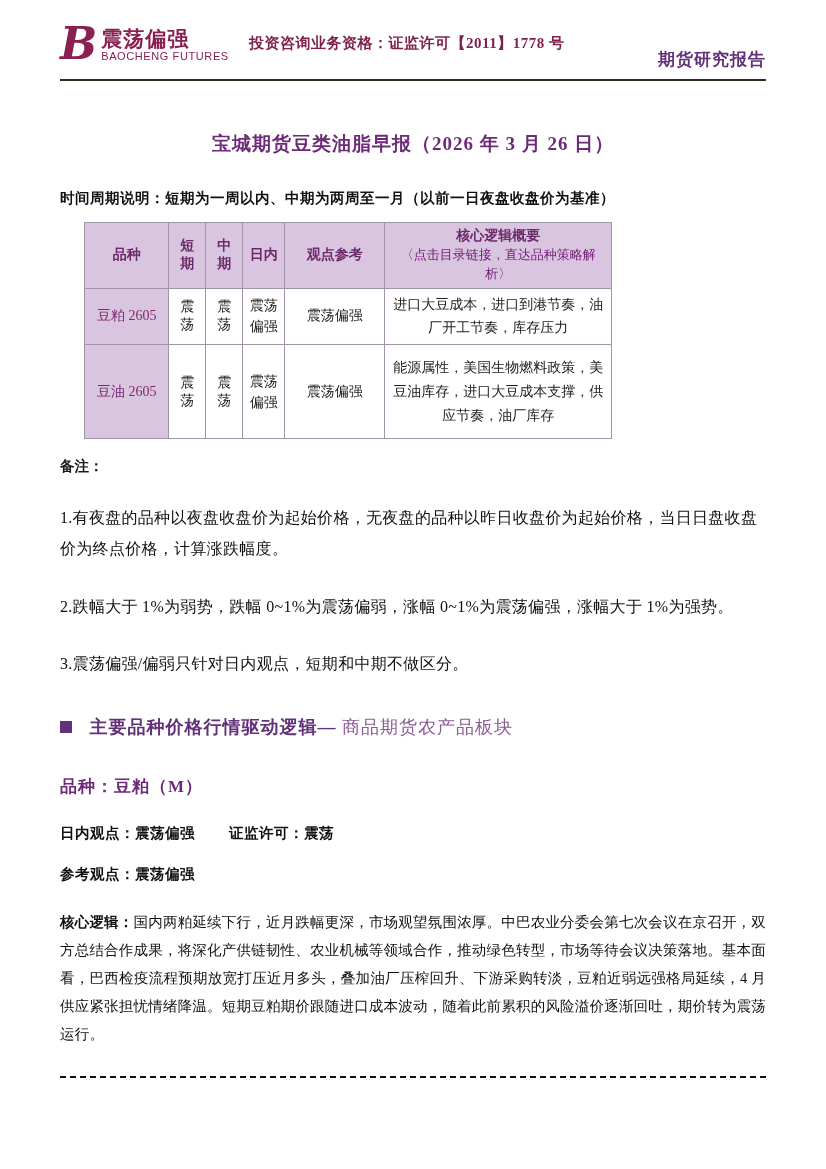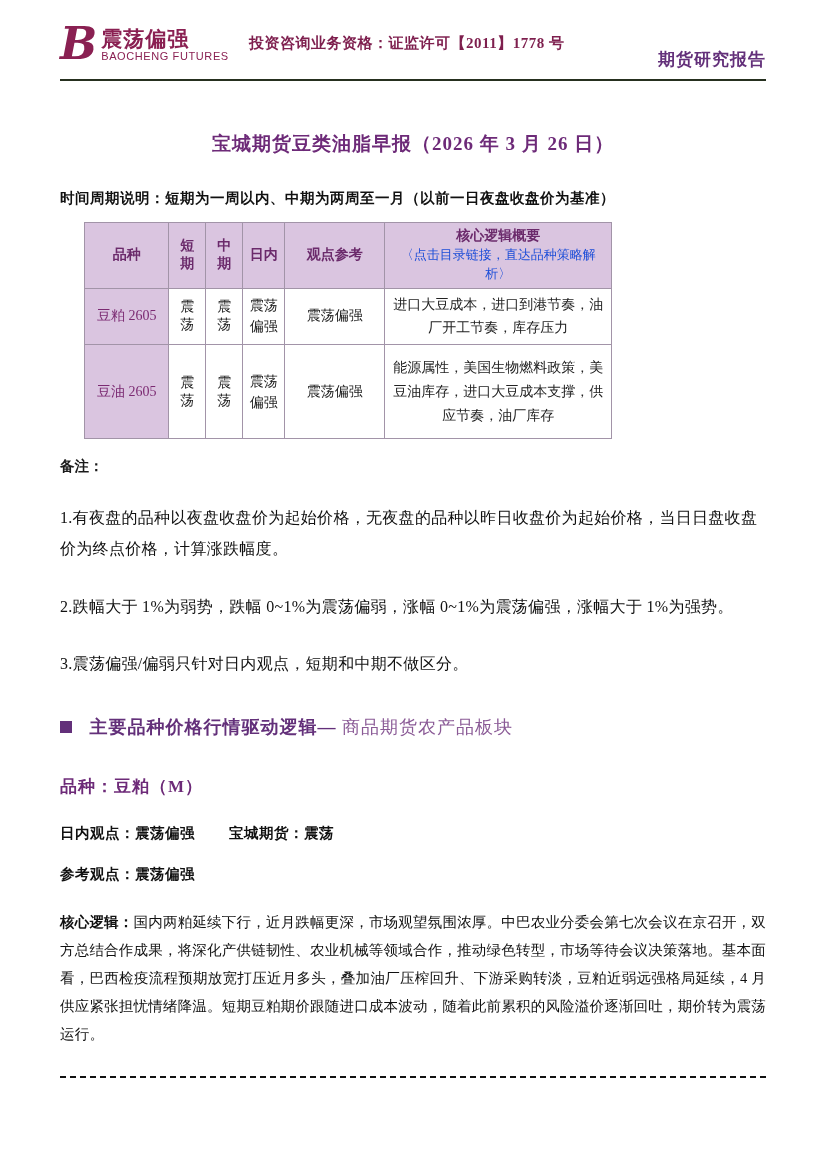--- a/index.html
+++ b/index.html
@@ -39,21 +39,21 @@
   .sec1-head { font-size: 18px; font-weight: bold; color: #63307a; margin-top: 32px; letter-spacing: 1px; }
   .period-note { font-size: 14.5px; font-weight: bold; color: #111; margin-top: 32px; letter-spacing: 0.5px; }
 
   
   table.views { border-collapse: collapse; table-layout: fixed; width: 528px; margin: 14px 0 0 24px; }
   table.views col.c1 { width: 16%; } table.views col.c2 { width: 7%; }
   table.views col.c3 { width: 7%; }  table.views col.c4 { width: 8%; }
   table.views col.c5 { width: 19%; } table.views col.c6 { width: 43%; }
   table.views th, table.views td { border: 1px solid #a294a8; font-size: 14px; text-align: center; vertical-align: middle; padding: 4px 4px; }
   table.views thead th { background: #dac5e0; color: #6b2a6b; font-weight: bold; height: 62px; }
-  .th-sub { display: block; font-weight: normal; color: #1d4ed8; font-size: 13px; line-height: 1.45; margin-top: 1px; }
+  .th-sub { display: block; font-weight: normal; color: #701a75; font-size: 13px; line-height: 1.45; margin-top: 1px; }
   td.variety { background: #dac5e0; color: #7b2a72; font-weight: normal; }
   td.plain { color: #222; background: #fff; }
   td.logic { text-align: left; padding: 3px 7px; line-height: 1.7; color: #222; background: #fff; }
   .wrap2 { display: inline-block; width: 2.2em; line-height: 1.5; }
   tr.r1 td { height: 46px; } tr.r2 td { height: 94px; } tr.r3 td { height: 70px; }
 
   
   .remarks-label { font-size: 14.5px; font-weight: bold; margin-top: 18px; }
   .remark { font-size: 16px; margin-top: 26px; line-height: 1.95; letter-spacing: 0.3px; color: #111; }
 
@@ -143,21 +143,21 @@
 
   <div class="sec2-head">
     <span class="sec2-bullet"></span>
     <span class="sec2-bold">主要品种价格行情驱动逻辑—</span>
     <span class="sec2-light">商品期货农产品板块</span>
   </div>
 
   <div class="variety-head">品种：豆粕（M）</div>
 
   <div class="views-line">
-    <span>日内观点：</span><span>震荡偏强</span><span class="gap"></span><span>宝城期货：</span><span>震荡</span>
+    <span>日内观点：</span><span>震荡偏强</span><span class="gap"></span><span>证监许可：</span><span>震荡</span>
   </div>
 
   <div class="ref-line">
     <span>参考观点：</span><span>震荡偏强</span>
   </div>
 
   <div class="core">
     <b>核心逻辑：</b><span>国内两粕延续下行，近月跌幅更深，市场观望氛围浓厚。中巴农业分委会第七次会议在京召开，双方总结合作成果，将深化产供链韧性、农业机械等领域合作，推动绿色转型，市场等待会议决策落地。基本面看，巴西检疫流程预期放宽打压近月多头，叠加油厂压榨回升、下游采购转淡，豆粕近弱远强格局延续，4 月供应紧张担忧情绪降温。短期豆粕期价跟随进口成本波动，随着此前累积的风险溢价逐渐回吐，期价转为震荡运行。</span>
   </div>
 

